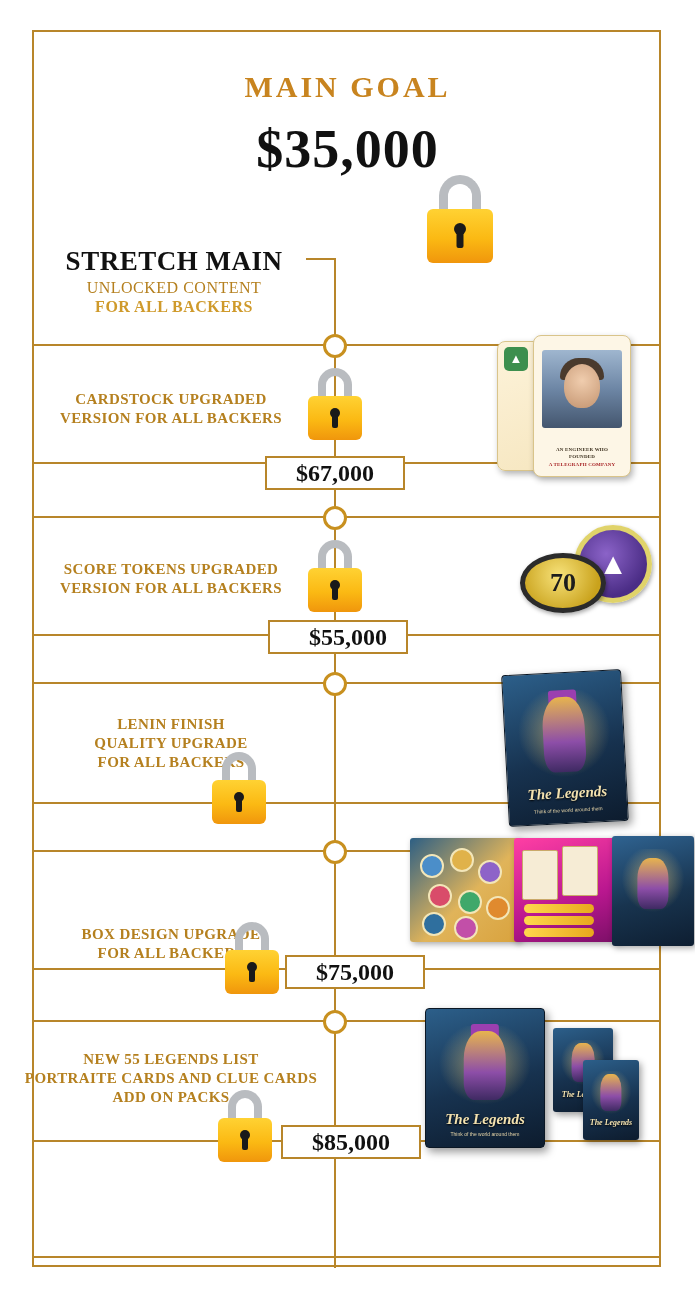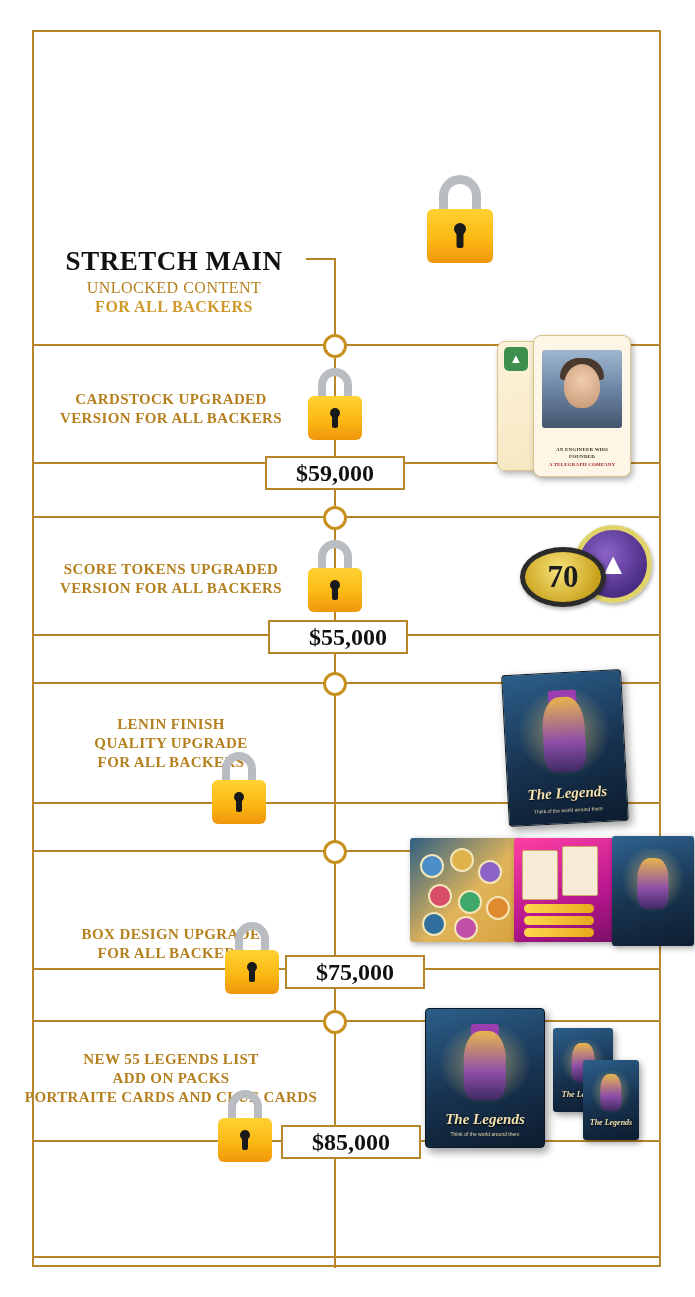--- a/index.html
+++ b/index.html
@@ -281,29 +281,29 @@
   }
   .token-purple {
     left: 54px; top: 0; width: 78px; height: 78px;
     background: radial-gradient(circle at 40% 35%, #8b63c8, #4b2d86 70%);
     border: 5px solid #e0d36a;
     box-sizing: border-box;
     display: flex; align-items: center; justify-content: center;
     color: #fff; font-size: 30px;
   }
   .token-gold {
-    left: 0; top: 22px; width: 86px; height: 60px;
+    left: 0; top: 28px; width: 86px; height: 60px;
     border-radius: 50%;
     background: radial-gradient(circle at 45% 35%, #f7e27a, #c9a21c 75%);
     border: 5px solid #2b2b2b;
     box-sizing: border-box;
     display: flex; align-items: center; justify-content: center;
     font-family: "Liberation Serif", serif;
     font-weight: bold;
-    font-size: 31px;
+    font-size: 26px;
     color: #1d1d1d;
   }
 
   
   .gamebox {
     position: absolute;
     border-radius: 4px;
     overflow: hidden;
     box-shadow: 3px 4px 9px rgba(0,0,0,0.4);
     background: linear-gradient(165deg,#2c5f8a 0%, #17324f 55%, #0d1c2e 100%);
@@ -418,20 +418,24 @@
     text-shadow: 0 1px 2px #000;
   }
 </style>
 </head>
 <body>
 
 <div id="page">
 
   <div class="outer-frame"></div>
 
+  <div class="main-goal">
+    <div class="main-goal-title">MAIN  GOAL</div>
+    <div class="main-goal-amount">$35,000</div>
+  </div>
   <div class="lock big" style="left:427px; top:175px;">
     <div class="shackle"></div>
     <div class="body">
       <div class="keyhole"></div>
     </div>
   </div>
 
   <div class="stretch-head">
     <div class="stretch-title">STRETCH MAIN</div>
     <div class="stretch-sub1">UNLOCKED CONTENT</div>
@@ -446,21 +450,21 @@
   <div class="tier-text" style="top:390px;">
     <div>CARDSTOCK UPGRADED</div>
     <div>VERSION FOR ALL BACKERS</div>
   </div>
   <div class="lock" style="left:308px; top:368px;">
     <div class="shackle"></div>
     <div class="body">
       <div class="keyhole"></div>
     </div>
   </div>
-  <div class="amount-plaque" style="left:265px; top:456px;">$59,000</div>
+  <div class="amount-plaque" style="left:265px; top:456px;">$67,000</div>
 
   <div class="art" style="left:497px; top:335px; width:140px; height:150px;">
     <div class="card card-back">
       <div class="rocket-badge">▲</div>
     </div>
     <div class="card card-front">
       <div class="card-portrait">
         <div class="card-hair"></div>
         <div class="card-face"></div>
       </div>
@@ -548,22 +552,22 @@
     <div class="panel panel-box">
       <div style="position:absolute; left:8%; top:12%; width:84%; height:60%; background:radial-gradient(ellipse at 50% 45%, rgba(255,214,120,0.55), rgba(255,190,80,0) 65%);"></div>
       <div style="position:absolute; left:50%; transform:translateX(-50%); top:20%; width:38%; height:46%; background:linear-gradient(180deg,#e7b44e 0%, #8d4ea8 60%, #3f2a63 100%); border-radius:40% 40% 25% 25%;"></div>
     </div>
   </div>
 
   <div class="tier" style="top:1020px; height:122px;"></div>
   <div class="node" style="top:1010px;"></div>
   <div class="tier-text" style="top:1050px;">
     <div>NEW 55 LEGENDS LIST</div>
+    <div>PORTRAITE CARDS AND CLUE CARDS</div>
     <div>ADD ON PACKS</div>
-    <div>PORTRAITE CARDS AND CLUE CARDS</div>
   </div>
   <div class="lock" style="left:218px; top:1090px;">
     <div class="shackle"></div>
     <div class="body">
       <div class="keyhole"></div>
     </div>
   </div>
   <div class="amount-plaque" style="left:281px; top:1125px;">$85,000</div>
 
   <div class="art" style="left:425px; top:1008px; width:250px; height:140px;">

